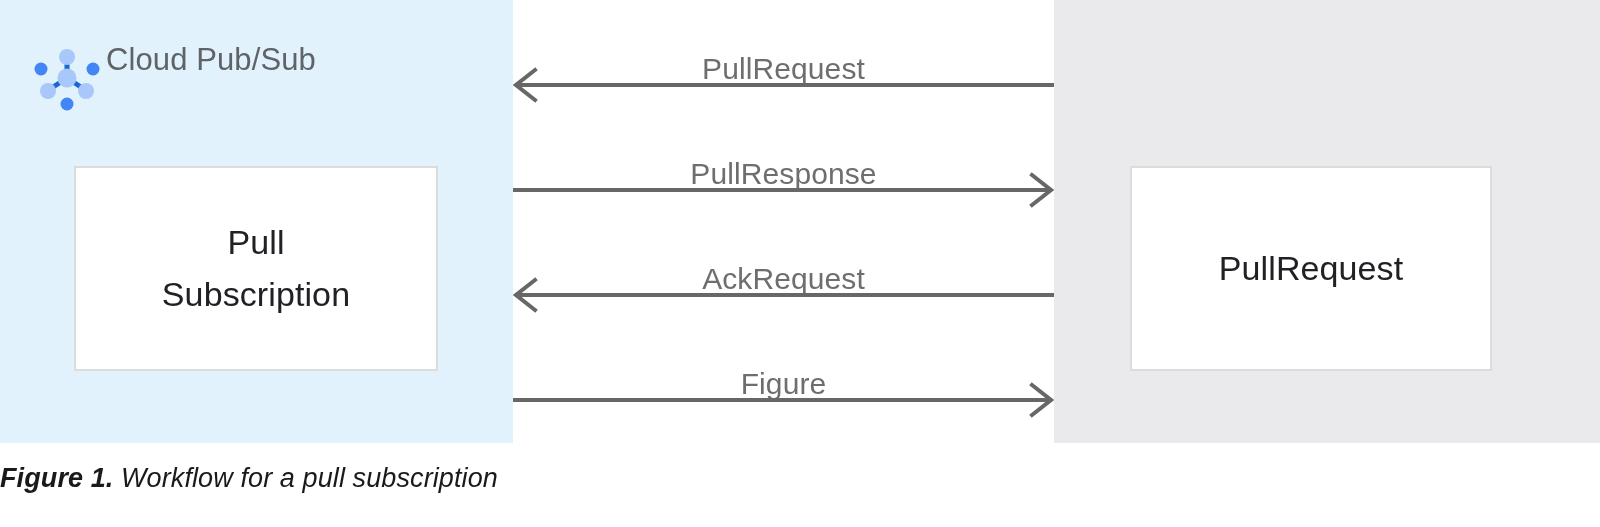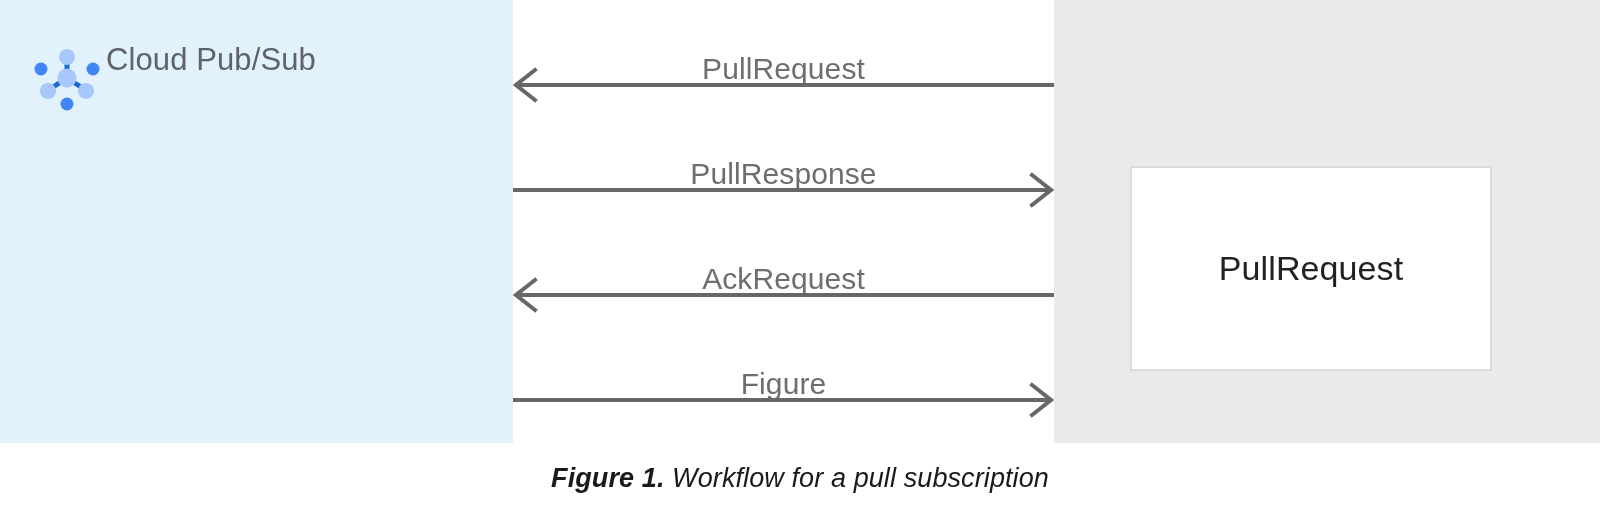--- a/index.html
+++ b/index.html
@@ -124,21 +124,21 @@
     height: 38px;
     display: block;
   }
 
   
   .caption {
     position: absolute;
     left: 0;
     right: 0;
     top: 462px;
-    text-align: center;
+    text-align: left;
     font-size: 27px;
     color: #1a1a1a;
     font-style: italic;
     letter-spacing: 0.1px;
     line-height: 1.2;
   }
   .caption-number {
     font-weight: bold;
     font-style: italic;
   }
@@ -169,20 +169,24 @@
         <circle cx="53" cy="47" r="8" fill="#a8c7fa"></circle>
 
         <circle cx="8" cy="25" r="6.5" fill="#4285f4"></circle>
         <circle cx="60" cy="25" r="6.5" fill="#4285f4"></circle>
         <circle cx="34" cy="60" r="6.5" fill="#4285f4"></circle>
       </svg>
     </span>
     <span class="brand-label">Cloud Pub/Sub</span>
   </div>
 
+  <div class="node-box node-pull-subscription">
+    <span class="node-box-label">Pull
+Subscription</span>
+  </div>
 
   <div class="node-box node-subscriber">
     <span class="node-box-label">PullRequest</span>
   </div>
 
   <div class="msg" style="top:30px;">
     <span class="msg-label">PullRequest</span>
     <svg class="msg-arrow" viewBox="0 0 541 38" xmlns="http://www.w3.org/2000/svg" aria-hidden="true">
       <line x1="2" y1="19" x2="541" y2="19" stroke="#676767" stroke-width="4"></line>
       <polyline points="22,4 3,19 22,34" fill="none" stroke="#676767" stroke-width="4" stroke-linecap="square" stroke-linejoin="miter"></polyline>

